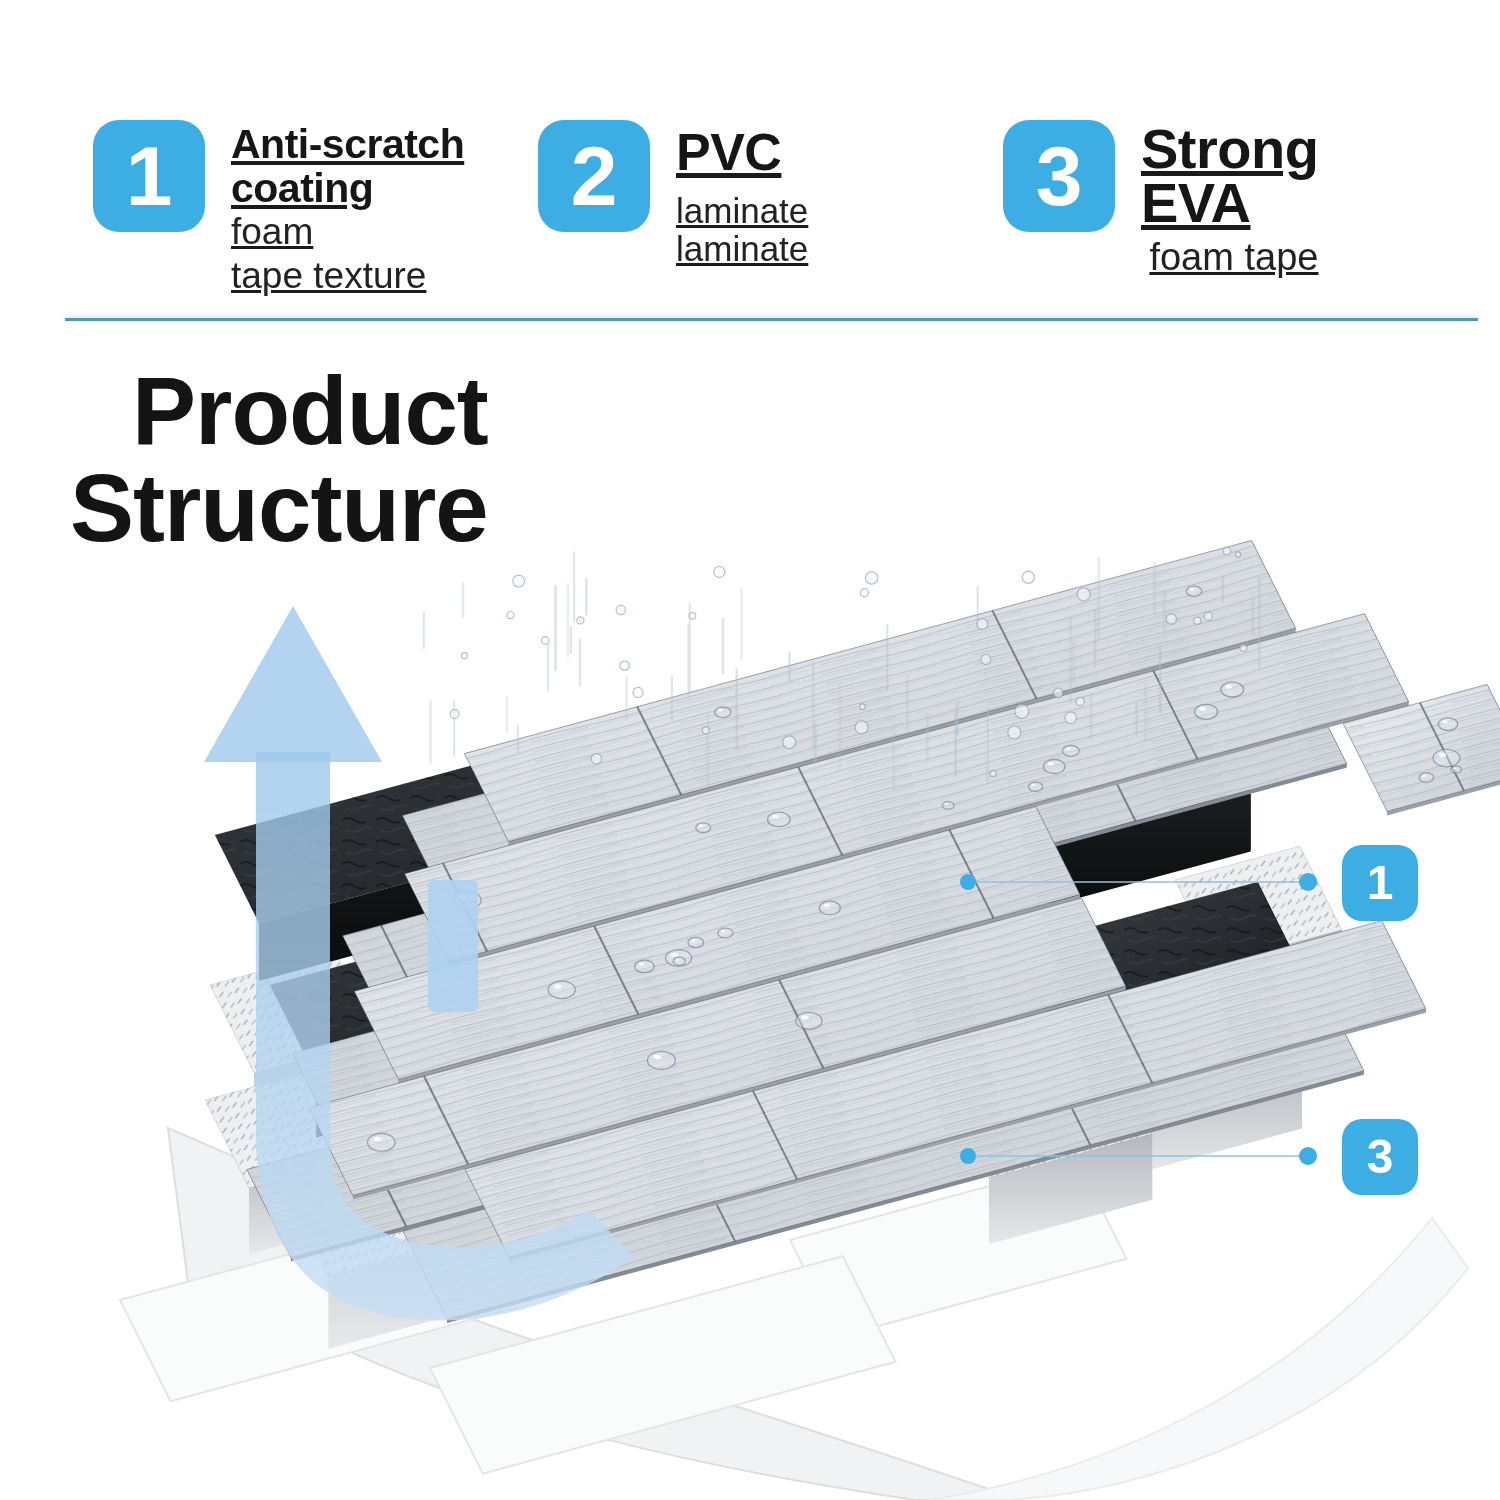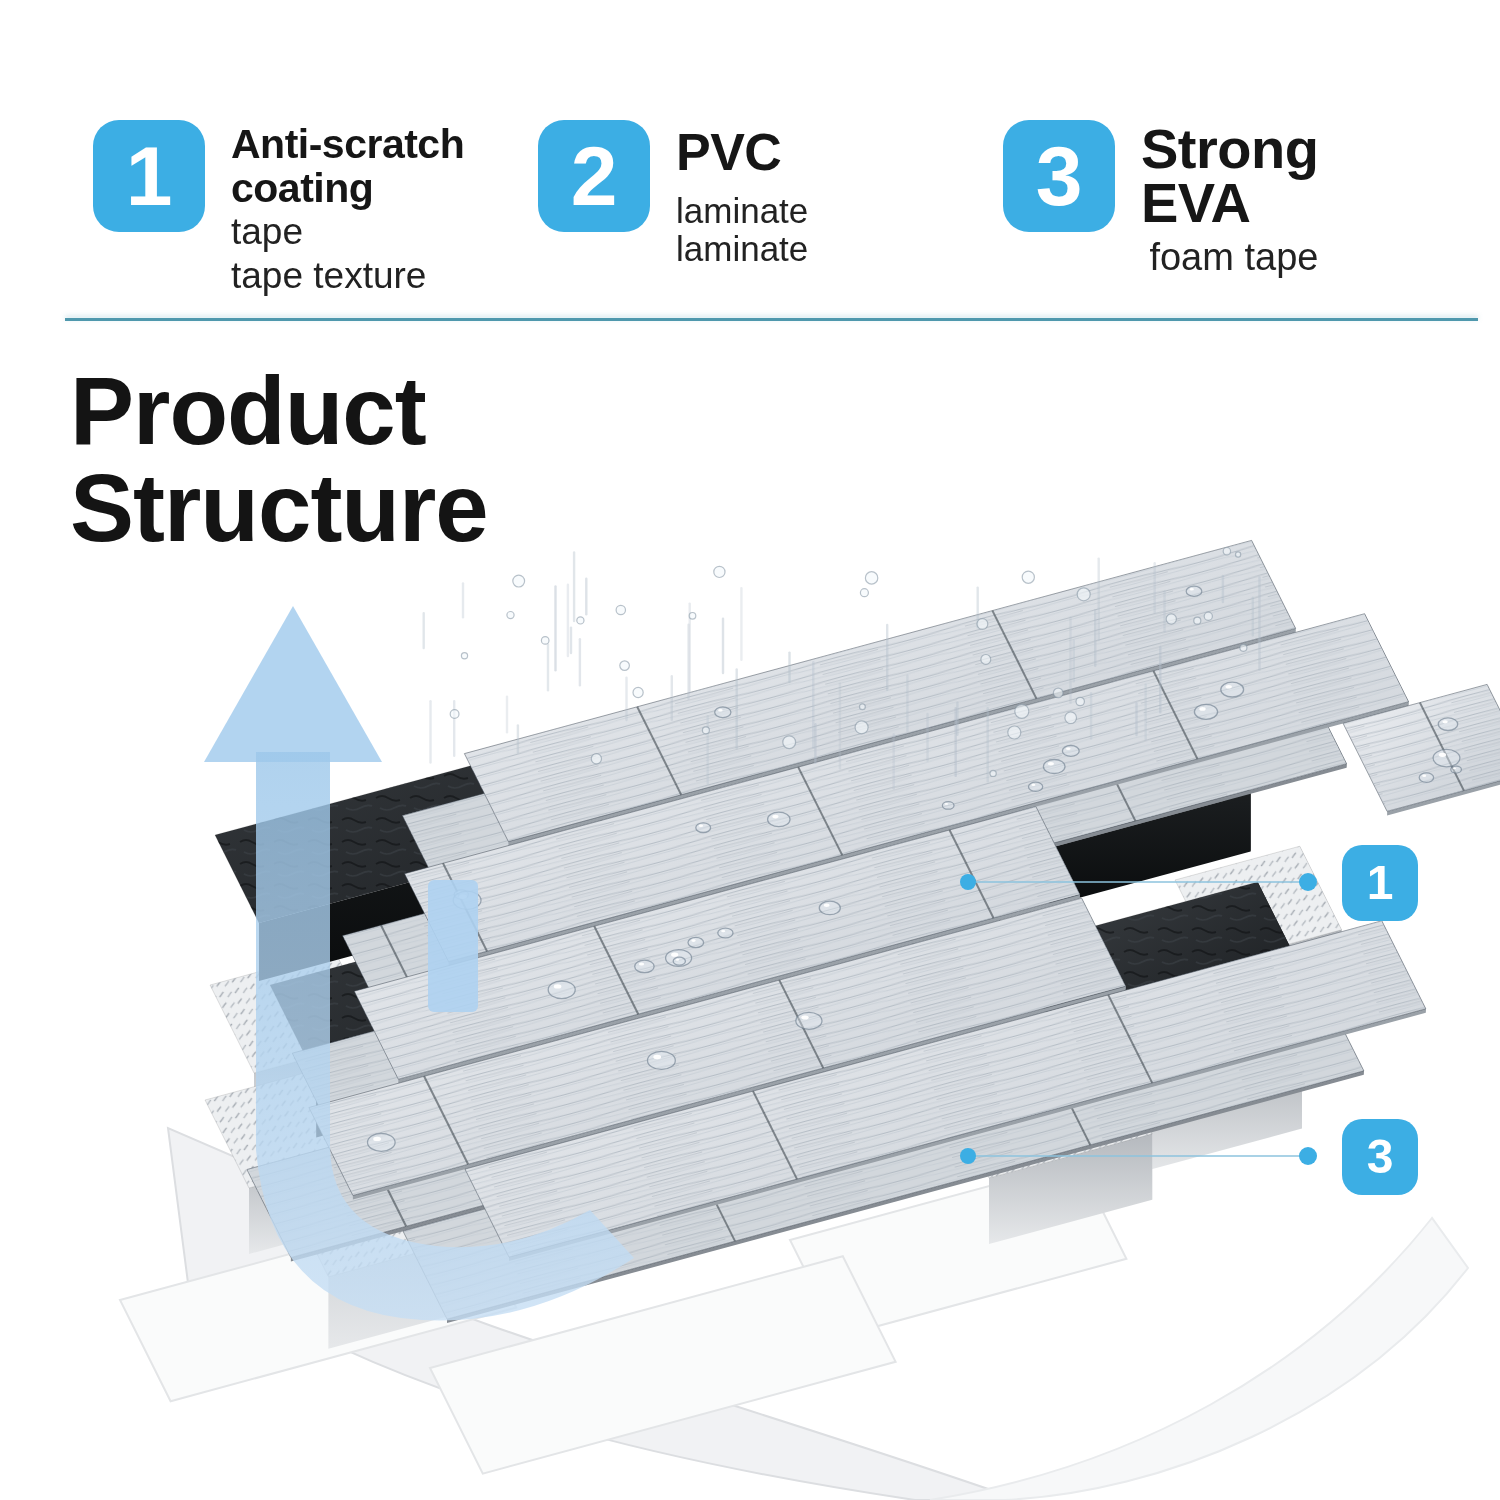--- a/index.html
+++ b/index.html
@@ -10,53 +10,53 @@
     color:#1b1b1b;
   }
   .stage{position:absolute;inset:0;}
   .feature{position:absolute;top:120px;display:flex;gap:26px;align-items:flex-start;}
   #f1{left:93px;} #f2{left:538px;} #f3{left:1003px;}
   .num-badge{
     width:112px;height:112px;border-radius:26px;background:var(--accent,#3CAEE4);
     color:#fff;font-size:84px;font-weight:700;display:flex;align-items:center;justify-content:center;
     flex:0 0 auto;line-height:1;
   }
-  .ftext{padding-top:2px;}
+  .ftext{padding-top:2px;text-decoration:underline;}
   .tl{display:block;font-weight:700;font-size:41px;line-height:44px;letter-spacing:-0.5px;color:#161616;}
   #f2 .tl{font-size:52px;line-height:60px;}
   #f3 .tl{font-size:56px;line-height:54px;}
   .sl{display:block;font-weight:400;font-size:37px;line-height:44px;color:#222;}
   #f2 .sl{font-size:35px;line-height:38px;}
   #f2 .fsub{margin-top:10px;}
   #f3 .sl{font-size:38px;line-height:54px;text-align:right;}
   .divider{position:absolute;left:65px;top:318px;width:1413px;height:3px;background:var(--divider,#4F98AD);
     box-shadow:0 -2px 5px rgba(100,170,190,0.35);}
   .page-title{position:absolute;left:70px;top:362px;font-size:96px;font-weight:700;line-height:97px;
-    letter-spacing:-1px;color:#141414;margin:0;}
+    letter-spacing:-1px;color:#141414;margin:0;text-align:right;}
   .page-title span{display:block;}
   #illustration{position:absolute;left:0;top:0;width:1500px;height:1500px;}
   .callout-badge{position:absolute;width:76px;height:76px;border-radius:20px;background:var(--accent,#3CAEE4);
     color:#fff;font-weight:700;font-size:48px;display:flex;align-items:center;justify-content:center;line-height:1;}
   #co1{left:1342px;top:845px;}
   #co3{left:1342px;top:1119px;}
 </style>
 </head>
 <body>
 
 <div class="stage">
 
   <div class="feature" id="f1">
     <div class="num-badge">1</div>
     <div class="ftext">
       <div class="ftitle">
         <span class="tl">Anti-scratch</span>
         <span class="tl">coating</span>
       </div>
       <div class="fsub">
-        <span class="sl">tape</span>
+        <span class="sl">foam</span>
         <span class="sl">tape texture</span>
       </div>
     </div>
   </div>
 
   <div class="feature" id="f2">
     <div class="num-badge">2</div>
     <div class="ftext">
       <div class="ftitle">
         <span class="tl">PVC</span>

